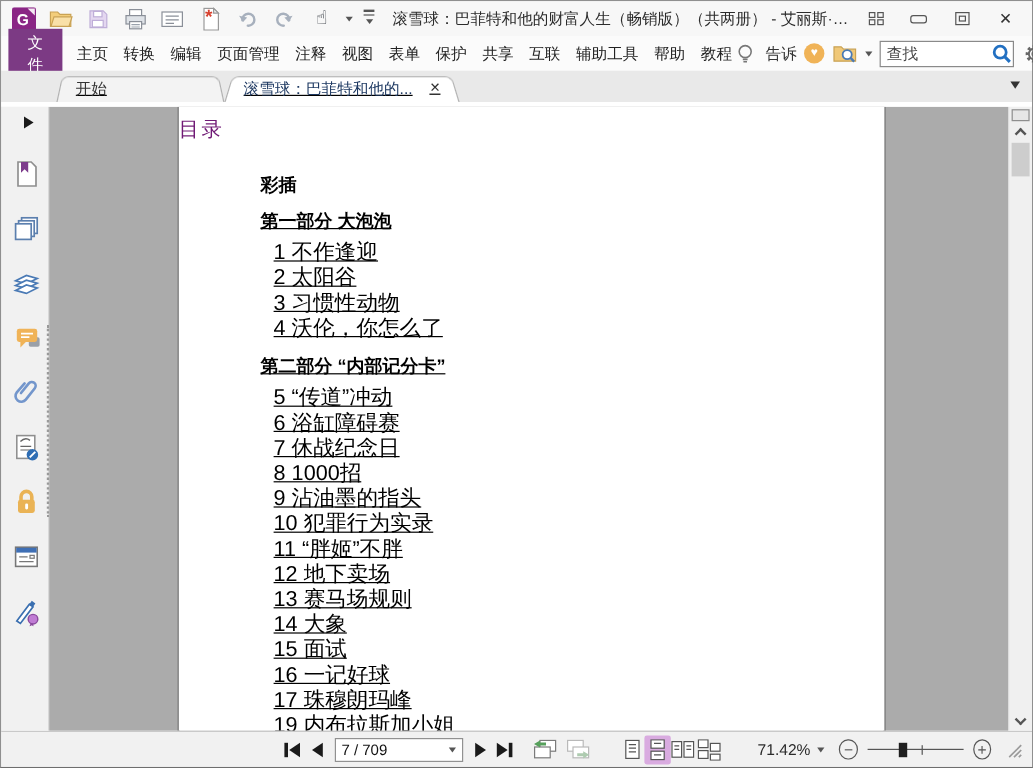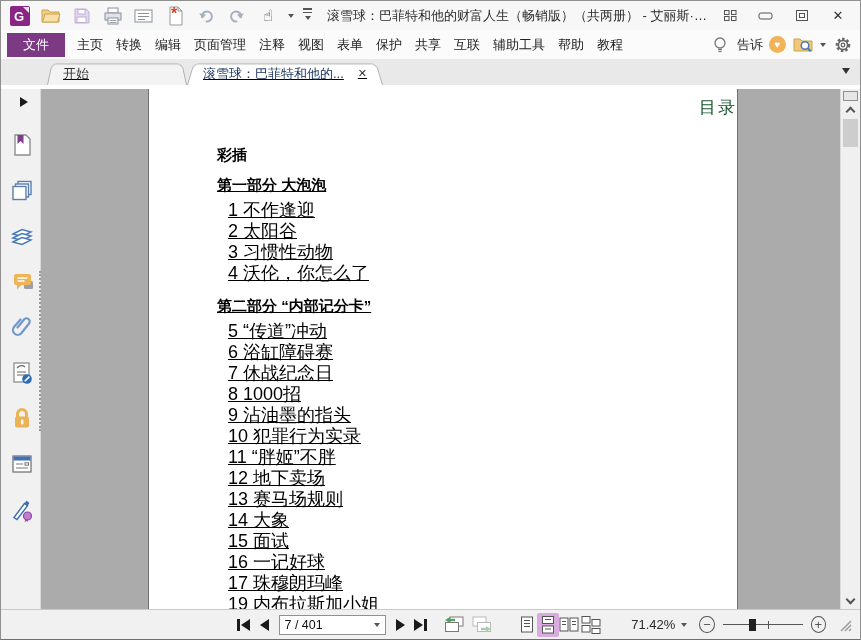--- a/index.html
+++ b/index.html
@@ -54,22 +54,22 @@
   #main { flex:1 1 auto; display:flex; overflow:hidden; position:relative; }
   #sidebar { flex:0 0 40px; background:#f1f1f1; border-right:1px solid #d8d8d8; position:relative; }
   .sb-icon { position:absolute; left:9px; width:24px; height:24px; display:flex; align-items:center; justify-content:center; }
   #sb-expand { position:absolute; left:19px; top:8px; width:0; height:0;
     border:5px solid transparent; border-left:8px solid #1a1a1a; }
   #sb-splitter { position:absolute; right:-1px; top:182px; height:160px; width:0; border-right:2px dotted #9a9a9a; }
 
   #docarea { flex:1 1 auto; background:#ababab; position:relative; overflow:hidden; }
   #page { position:absolute; left:108px; top:0; width:588px; height:900px; background:#fff;
     box-shadow:0 0 0 1px rgba(70,70,70,.55); }
-  #doc-title { margin-top:7px; text-align:right; font-family:Liberation Serif, serif;
-    font-size:17px; color:#14532d; letter-spacing:2px; }
+  #doc-title { margin-top:7px; text-align:left; font-family:Liberation Serif, serif;
+    font-size:17px; color:#701a75; letter-spacing:2px; }
   #toc { padding-left:68px; padding-top:14px; }
   .toc-heading { font-size:15px; font-weight:bold; color:#000; margin-top:14px; margin-bottom:7px; line-height:16px; }
   .toc-heading.u { text-decoration:underline; }
   .toc-item { font-size:18px; color:#000; text-decoration:underline; line-height:21px; padding-left:11px; }
 
   
   #vscroll { flex:0 0 20px; background:#f0f0f0; border-left:1px solid #dcdcdc; position:relative; }
   #vs-topbtn { position:absolute; top:2px; left:2px; width:15px; height:10px; border:1px solid #8f8f8f; background:#e6e6e6; }
   .vs-arrow { position:absolute; left:6px; width:7px; height:7px; border-left:2px solid #555; border-top:2px solid #555; }
   #vs-up { top:19px; transform:rotate(45deg); }
@@ -227,20 +227,29 @@
       <span id="tellme-label">告诉</span>
       <span class="heart-badge">♥</span>
       <span class="qa-icon">
         <svg width="20" height="17">
             <path d="M1 3 h6 l2 2 h10 v10 H1 z" fill="#f0c878" stroke="#c9a254"></path>
             <circle cx="12" cy="9.5" r="3.8" fill="#fff" stroke="#4a7ab5" stroke-width="1.5"></circle>
             <line x1="14.8" y1="12.3" x2="17.8" y2="15.3" stroke="#4a7ab5" stroke-width="2"></line>
           </svg>
       </span>
       <span class="caret"></span>
+      <span id="search-box">
+        <input placeholder="查找" style="">
+        <span class="qa-icon" style="width:20px">
+          <svg width="17" height="17">
+              <circle cx="7.5" cy="7.5" r="5" fill="none" stroke="#2270c2" stroke-width="2.3"></circle>
+              <line x1="11" y1="11" x2="15.5" y2="15.5" stroke="#2270c2" stroke-width="2.6"></line>
+            </svg>
+        </span>
+      </span>
       <span class="qa-icon">
         <svg width="18" height="18">
             <circle cx="9" cy="9" r="6" fill="none" stroke="#666" stroke-width="2.6" stroke-dasharray="2.4 2.05"></circle>
             <circle cx="9" cy="9" r="4.6" fill="none" stroke="#666" stroke-width="1.6"></circle>
             <circle cx="9" cy="9" r="1.8" fill="#fbfbfb" stroke="#666" stroke-width="1.3"></circle>
           </svg>
       </span>
 
     </span>
   </div>
@@ -375,21 +384,21 @@
 
   <div id="statusbar">
     <span class="sb-group" style="margin-left:228px; gap:1px">
         <span class="pbar"></span>
         <span class="tri-l"></span>
       </span>
     <span class="sb-group" style="margin-left:10px">
         <span class="tri-l"></span>
       </span>
     <span id="page-box">
-      <span>7 / 401</span>
+      <span>7 / 709</span>
       <span class="caret"></span>
     </span>
     <span class="sb-group">
         <span class="tri-r"></span>
       </span>
     <span class="sb-group" style="margin-left:9px; gap:1px">
         <span class="tri-r"></span>
         <span class="pbar"></span>
       </span>
 

